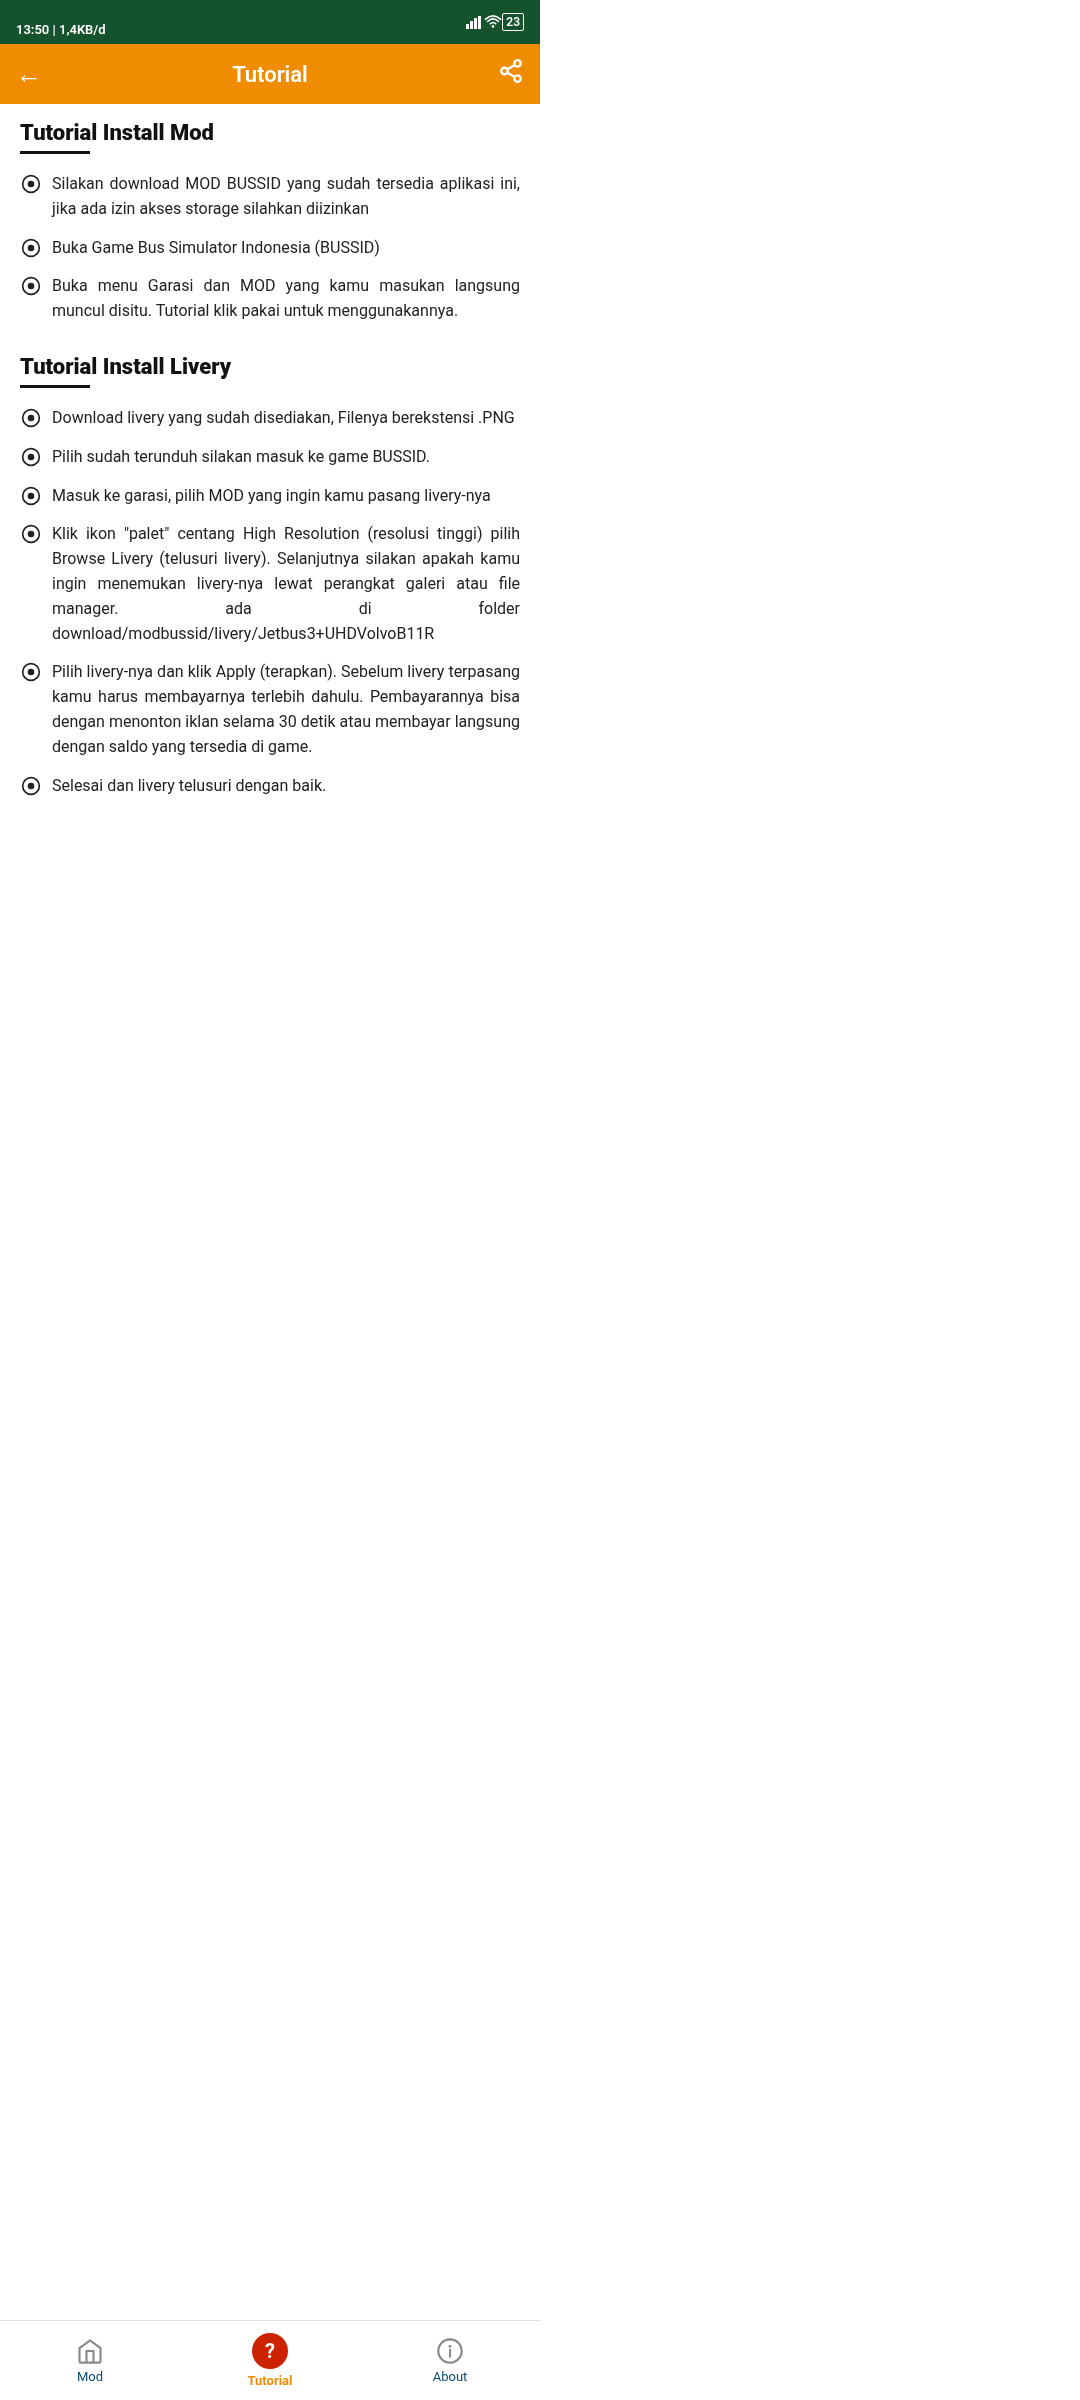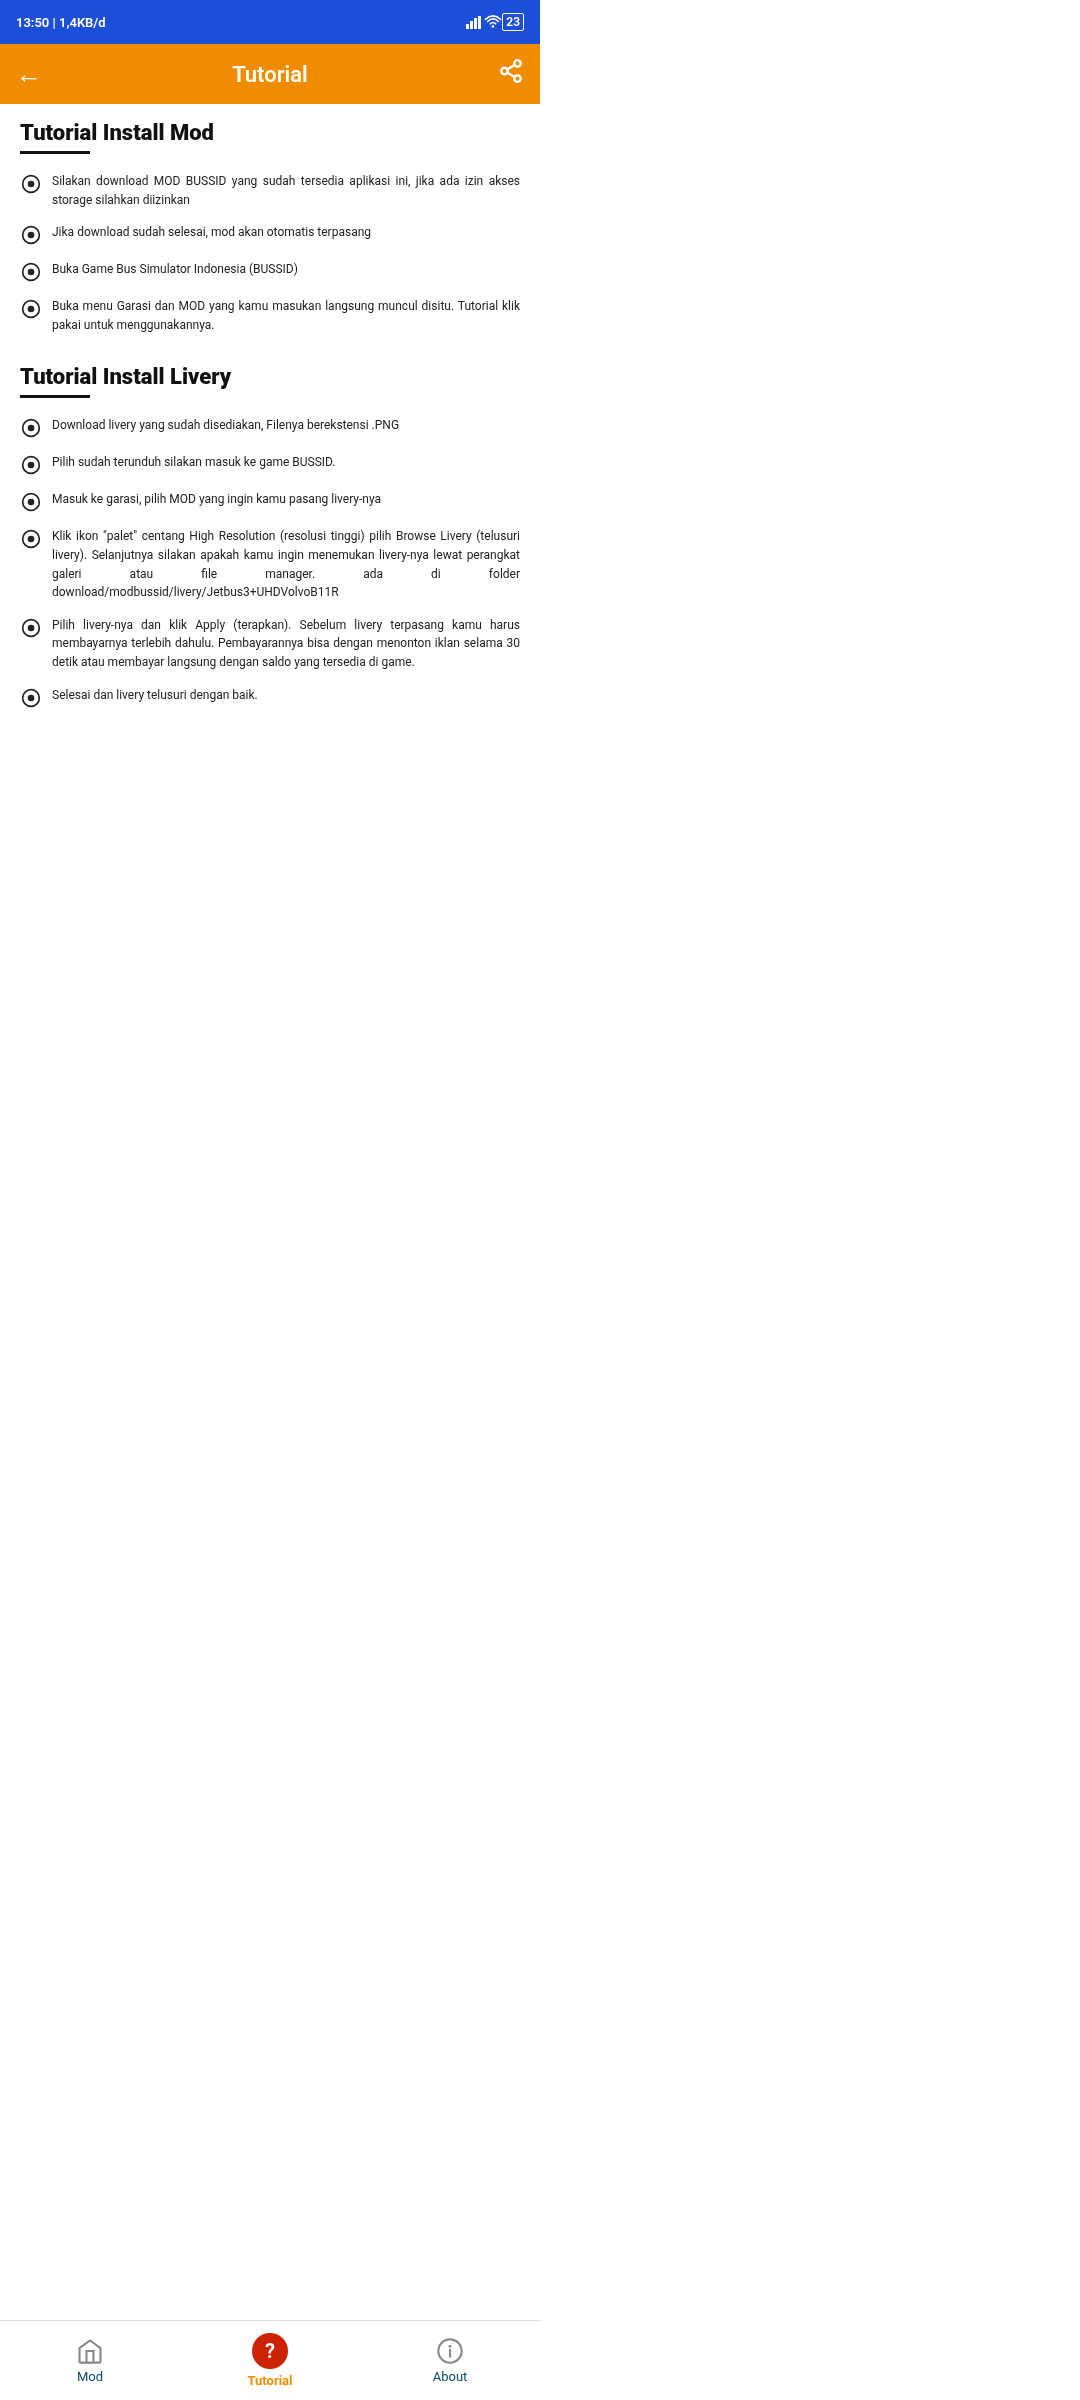--- a/index.html
+++ b/index.html
@@ -13,25 +13,24 @@
       width: 540px;
       min-height: 1200px;
       font-family: 'Roboto', Arial, sans-serif;
       background: #ffffff;
       font-size: 16px;
       color: #222;
     }
 
     
     .status-bar {
-      background: #1d4ed8;
+      background: #14532d;
       color: white;
       display: flex;
       justify-content: space-between;
-      align-items: center;
       padding: 22px 16px;
       font-size: 13px;
       font-weight: 600;
       height: 36px;
     }
 
     .status-right {
       display: flex;
       align-items: center;
     }
@@ -96,21 +95,21 @@
       padding: 0;
       margin-bottom: 30px;
     }
 
     .bullet-list li {
       display: flex;
       align-items: flex-start;
       margin-bottom: 14px;
       text-align: justify;
       line-height: 1.55;
-      font-size: 12px;
+      font-size: 16px;
     }
 
     .bullet-icon {
       flex-shrink: 0;
       width: 22px;
       height: 22px;
       margin-right: 10px;
       margin-top: 1px;
       display: inline-flex;
       align-items: center;
@@ -238,29 +237,20 @@
           </span>
           <span>Silakan download MOD BUSSID yang sudah tersedia aplikasi ini, jika ada izin akses storage silahkan diizinkan</span>
         </li>
         <li>
           <span class="bullet-icon">
             <svg viewBox="0 0 24 24" fill="none">
               <circle cx="12" cy="12" r="10" stroke="#222" stroke-width="2"></circle>
               <circle cx="12" cy="12" r="4" fill="#222"></circle>
             </svg>
           </span>
-          <span>Jika download sudah selesai, mod akan otomatis terpasang</span>
-        </li>
-        <li>
-          <span class="bullet-icon">
-            <svg viewBox="0 0 24 24" fill="none">
-              <circle cx="12" cy="12" r="10" stroke="#222" stroke-width="2"></circle>
-              <circle cx="12" cy="12" r="4" fill="#222"></circle>
-            </svg>
-          </span>
           <span>Buka Game Bus Simulator Indonesia (BUSSID)</span>
         </li>
         <li>
           <span class="bullet-icon">
             <svg viewBox="0 0 24 24" fill="none">
               <circle cx="12" cy="12" r="10" stroke="#222" stroke-width="2"></circle>
               <circle cx="12" cy="12" r="4" fill="#222"></circle>
             </svg>
           </span>
           <span>Buka menu Garasi dan MOD yang kamu masukan langsung muncul disitu. Tutorial klik pakai untuk menggunakannya.</span>

